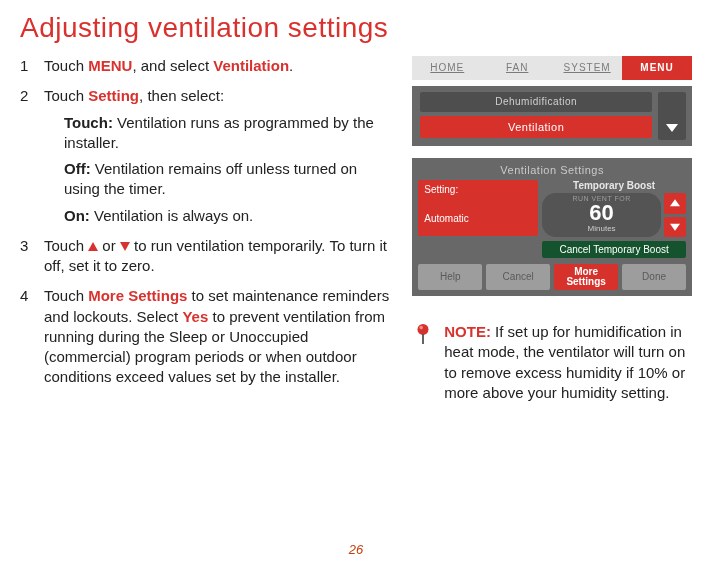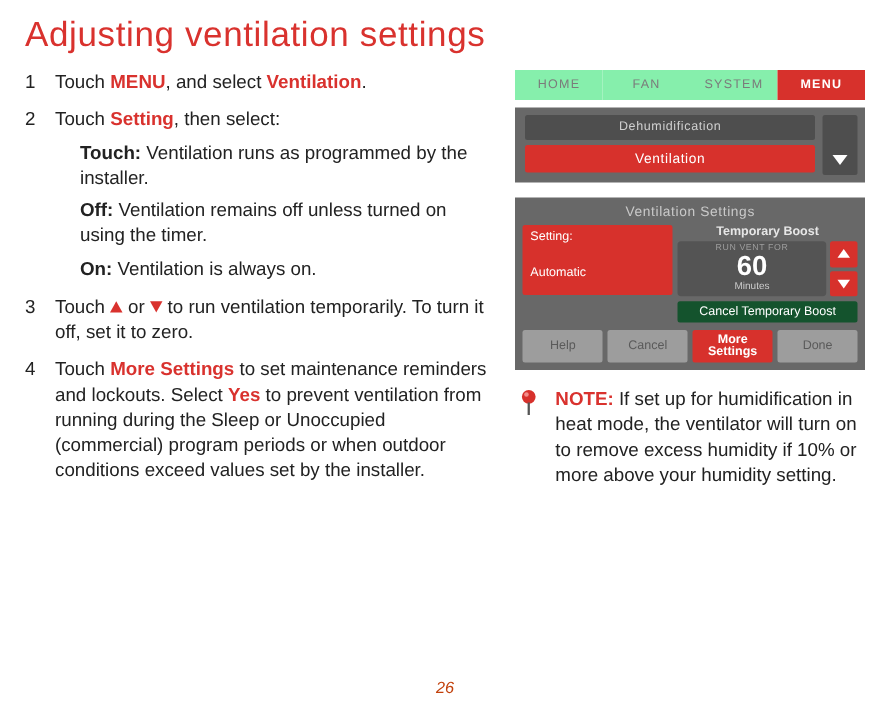--- a/index.html
+++ b/index.html
@@ -77,22 +77,23 @@
     line-height:24px;
     color:#999;
     background:#9d9d9d;
   }
   .tab.active{
     background:#d7312c;
     color:#fff;
     font-weight:bold;
   }
   .tab.light{
-    background:#86efac;
+    background:#e5e5e5;
     color:#7b7b7b;
+    text-decoration:underline;
   }
   .menu-area{
     background:#686868;
     height:60px;
     position:relative;
     padding:6px 40px 6px 8px;
     box-sizing:border-box;
   }
   .menu-item-grey{
     height:20px;
@@ -173,21 +174,21 @@
   }
   .boost-title{
     color:#e6e6e6;font-size:10px;font-weight:bold;
   }
   .boost-row{
     display:flex;align-items:stretch;height:44px;margin-top:2px;gap:3px;
   }
   .boost-center{
     flex:1;
     background:#545454;
-    border-radius:3px;
+    border-radius:14px;
     box-sizing:border-box;
     padding-top:2px;
   }
   .boost-center .small{font-size:7px;letter-spacing:.5px;color:#9d9d9d;}
   .boost-center .num{color:#fff;font-size:22px;font-weight:bold;line-height:1;}
   .boost-center .min{font-size:8px;color:#ccc;text-align:center;}
   .arr-btn{
     width:22px;
     background:#d7312c;
     border-radius:2px;
@@ -217,21 +218,21 @@
   .pbtn{
     flex:1;text-align:center;font-size:10px;
     border-radius:2px;height:26px;
     display:flex;align-items:center;justify-content:center;
     line-height:1.05;
   }
   .pbtn.grey{background:#9d9d9d;color:#5a5a5a;}
   .pbtn.red{background:#d7312c;color:#fff;}
   
   .note-block{
-    display:flex;gap:8px;margin-top:14px;
+    display:flex;gap:8px;margin-top:26px;
     font-size:15px;line-height:1.35;
   }
   .pin-icon{flex:0 0 24px;}
   .pin-icon svg{width:22px;height:24px;}
   .page-num{
     position:absolute;
     left:50%;
     bottom:8px;
     transform:translateX(-50%);
     font-style:italic;

